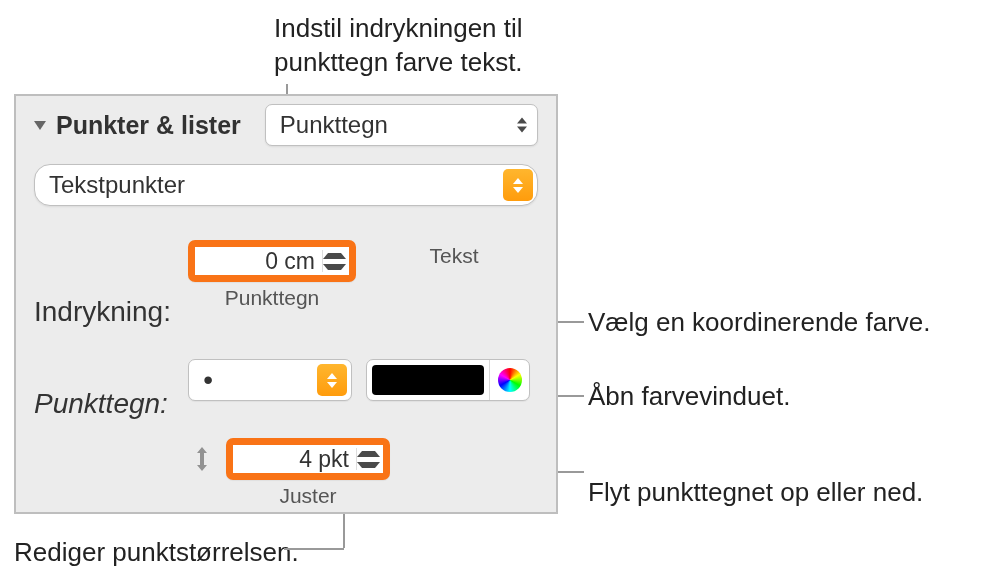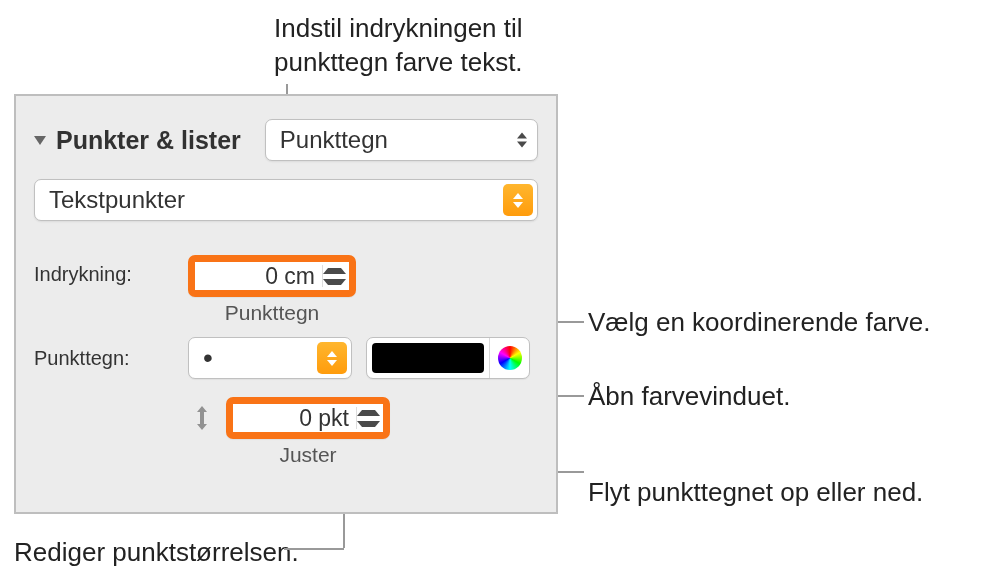--- a/index.html
+++ b/index.html
@@ -23,21 +23,21 @@
       background: #999;
     }
     .panel {
       position: absolute;
       left: 14px;
       top: 94px;
       width: 544px;
       height: 420px;
       border: 2px solid #bebebe;
       background: #ececec;
-      padding: 15px 18px 18px 18px;
+      padding: 0 18px 18px 18px;
     }
     .row { display: flex; align-items: center; margin-bottom: 12px; }
     .header-row { display: flex; align-items: center; margin-bottom: 18px; margin-top: 8px; }
     .disclosure {
       width: 0; height: 0;
       border-left: 6px solid transparent;
       border-right: 6px solid transparent;
       border-top: 9px solid #666;
       margin-right: 10px;
     }
@@ -97,24 +97,25 @@
       border-radius: 5px;
       display: flex;
       flex-direction: column;
       align-items: center;
       justify-content: center;
       gap: 3px;
     }
     .orange-caret-box .caret-up { border-bottom-color: #fff; }
     .orange-caret-box .caret-down { border-top-color: #fff; }
     .label-inline {
-      font-size: 20px;
+      font-size: 28px;
       color: #333;
       width: 154px;
       flex: 0 0 auto;
+      margin-top: 48px;
     }
     .stepper {
       position: relative;
       display: flex;
       align-items: flex-end;
       background: #fff;
       border: 7px solid #f97316;
       border-radius: 7px;
       height: 42px;
       padding: 0 34px 0 10px;
@@ -258,21 +259,21 @@
     <div class="select-box" style="flex:1;">
       <span>Punkttegn</span>
       <div class="select-caret">
         <div class="caret-up"></div>
         <div class="caret-down"></div>
       </div>
     </div>
   </div>
 
   <div class="row">
-    <div class="select-box select-wide" style="padding-right:42px;">
+    <div class="select-box select-wide" style="padding-right:42px;border-radius:16px;">
       <span>Tekstpunkter</span>
       <div class="orange-caret-box">
         <div class="caret-up"></div>
         <div class="caret-down"></div>
       </div>
     </div>
   </div>
 
   <div style="height:22px;"></div>
 
@@ -287,25 +288,26 @@
                 <div class="caret-up"></div>
               </div>
             <div>
                 <div class="caret-down"></div>
               </div>
           </div>
         </div>
         <div class="sub-label">Punkttegn</div>
       </div>
       <div class="indent-col">
-      </div>
-    </div>
-  </div>
-
-  <div class="row" style="margin-top:6px;">
+        <div class="sub-label">Tekst</div>
+      </div>
+    </div>
+  </div>
+
+  <div class="row" style="margin-top:6px;font-style:italic;">
     <div class="label-inline">Punkttegn:</div>
     <div class="bullet-select">
       <span>•</span>
       <div class="orange-caret-box">
         <div class="caret-up"></div>
         <div class="caret-down"></div>
       </div>
     </div>
     <div style="width:14px;"></div>
     <div class="color-well">
@@ -317,21 +319,21 @@
   </div>
 
   <div class="size-row">
     <div class="vert-arrow" style="padding-top:8px;">
       <svg width="18" height="26" viewBox="0 0 18 26">
         <path d="M9 1 L4 7 L7 7 L7 19 L4 19 L9 25 L14 19 L11 19 L11 7 L14 7 Z" fill="#929292"></path>
       </svg>
     </div>
     <div class="size-col">
       <div class="stepper">
-        <span class="stepper-val">0 pkt</span>
+        <span class="stepper-val">4 pkt</span>
         <div class="stepper-ctrl">
           <div>
               <div class="caret-up"></div>
             </div>
           <div>
               <div class="caret-down"></div>
             </div>
         </div>
       </div>
       <div class="sub-label">Juster</div>

